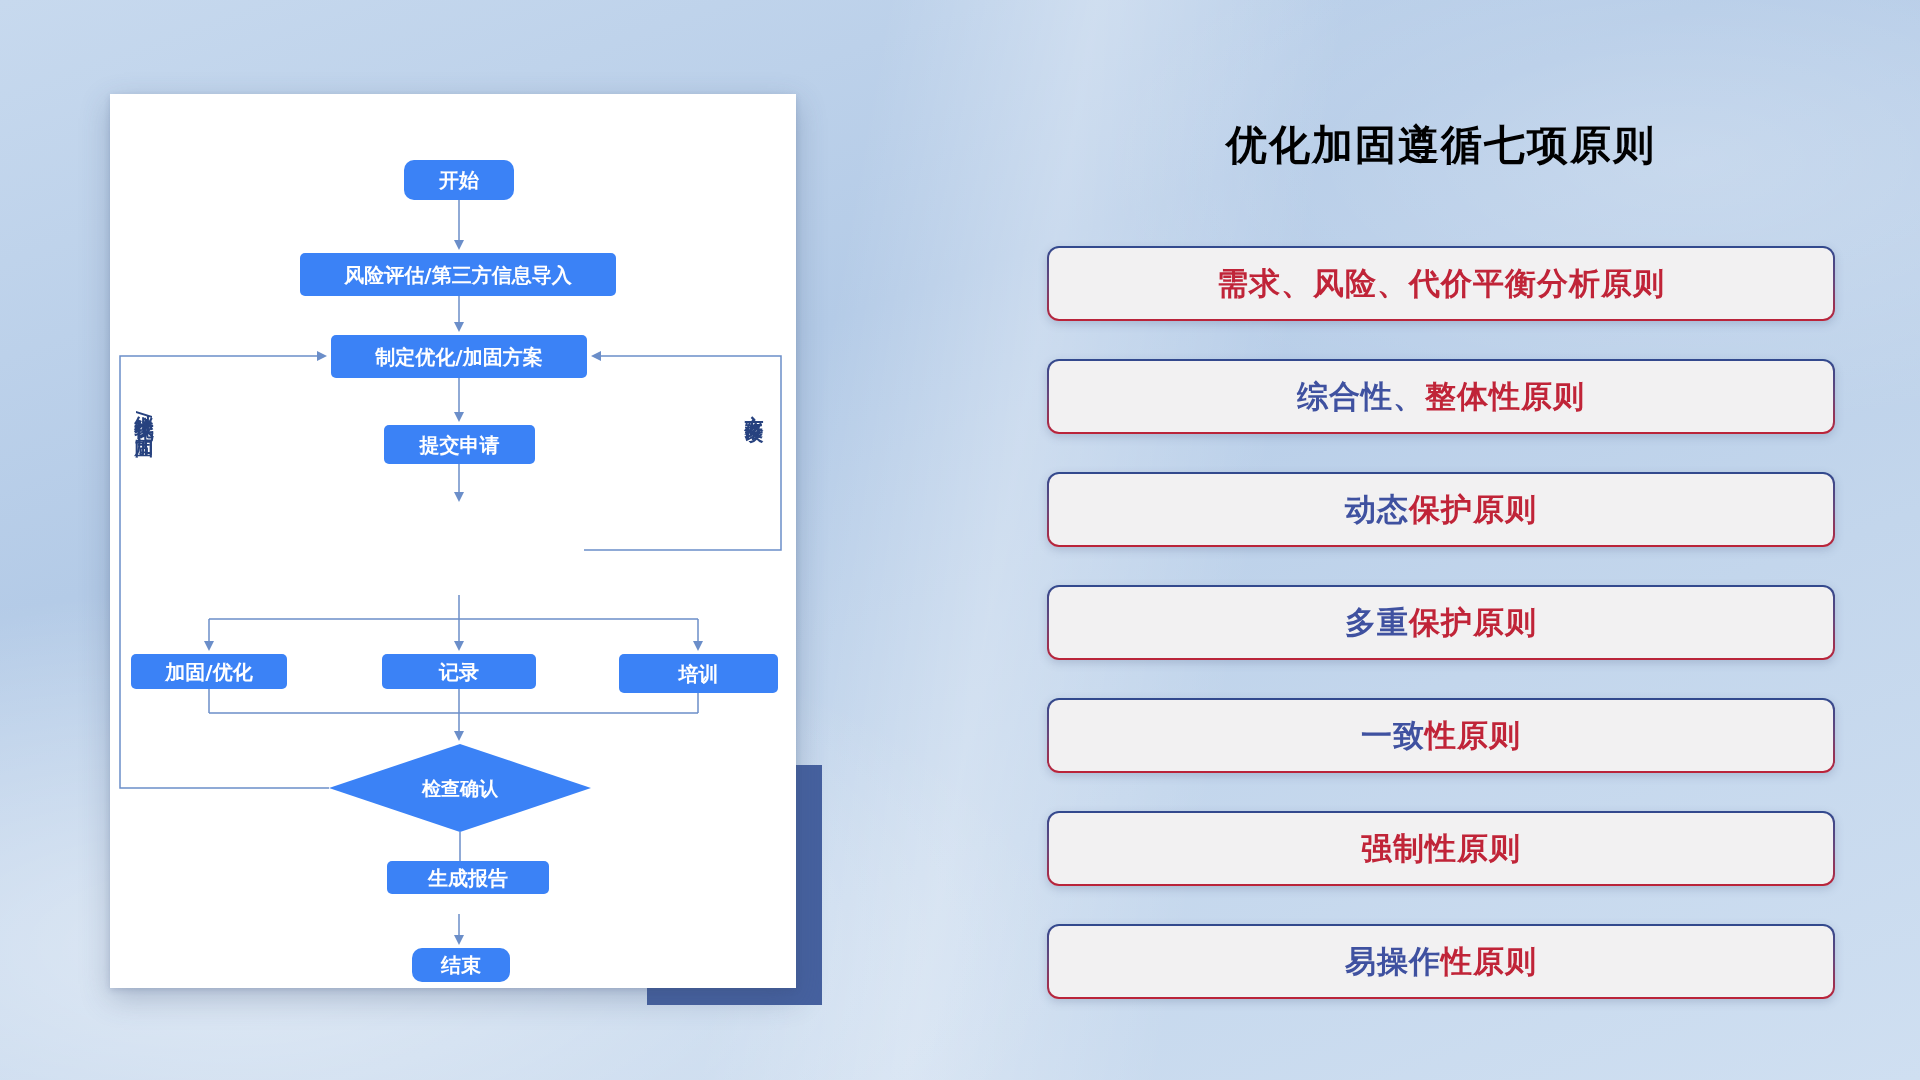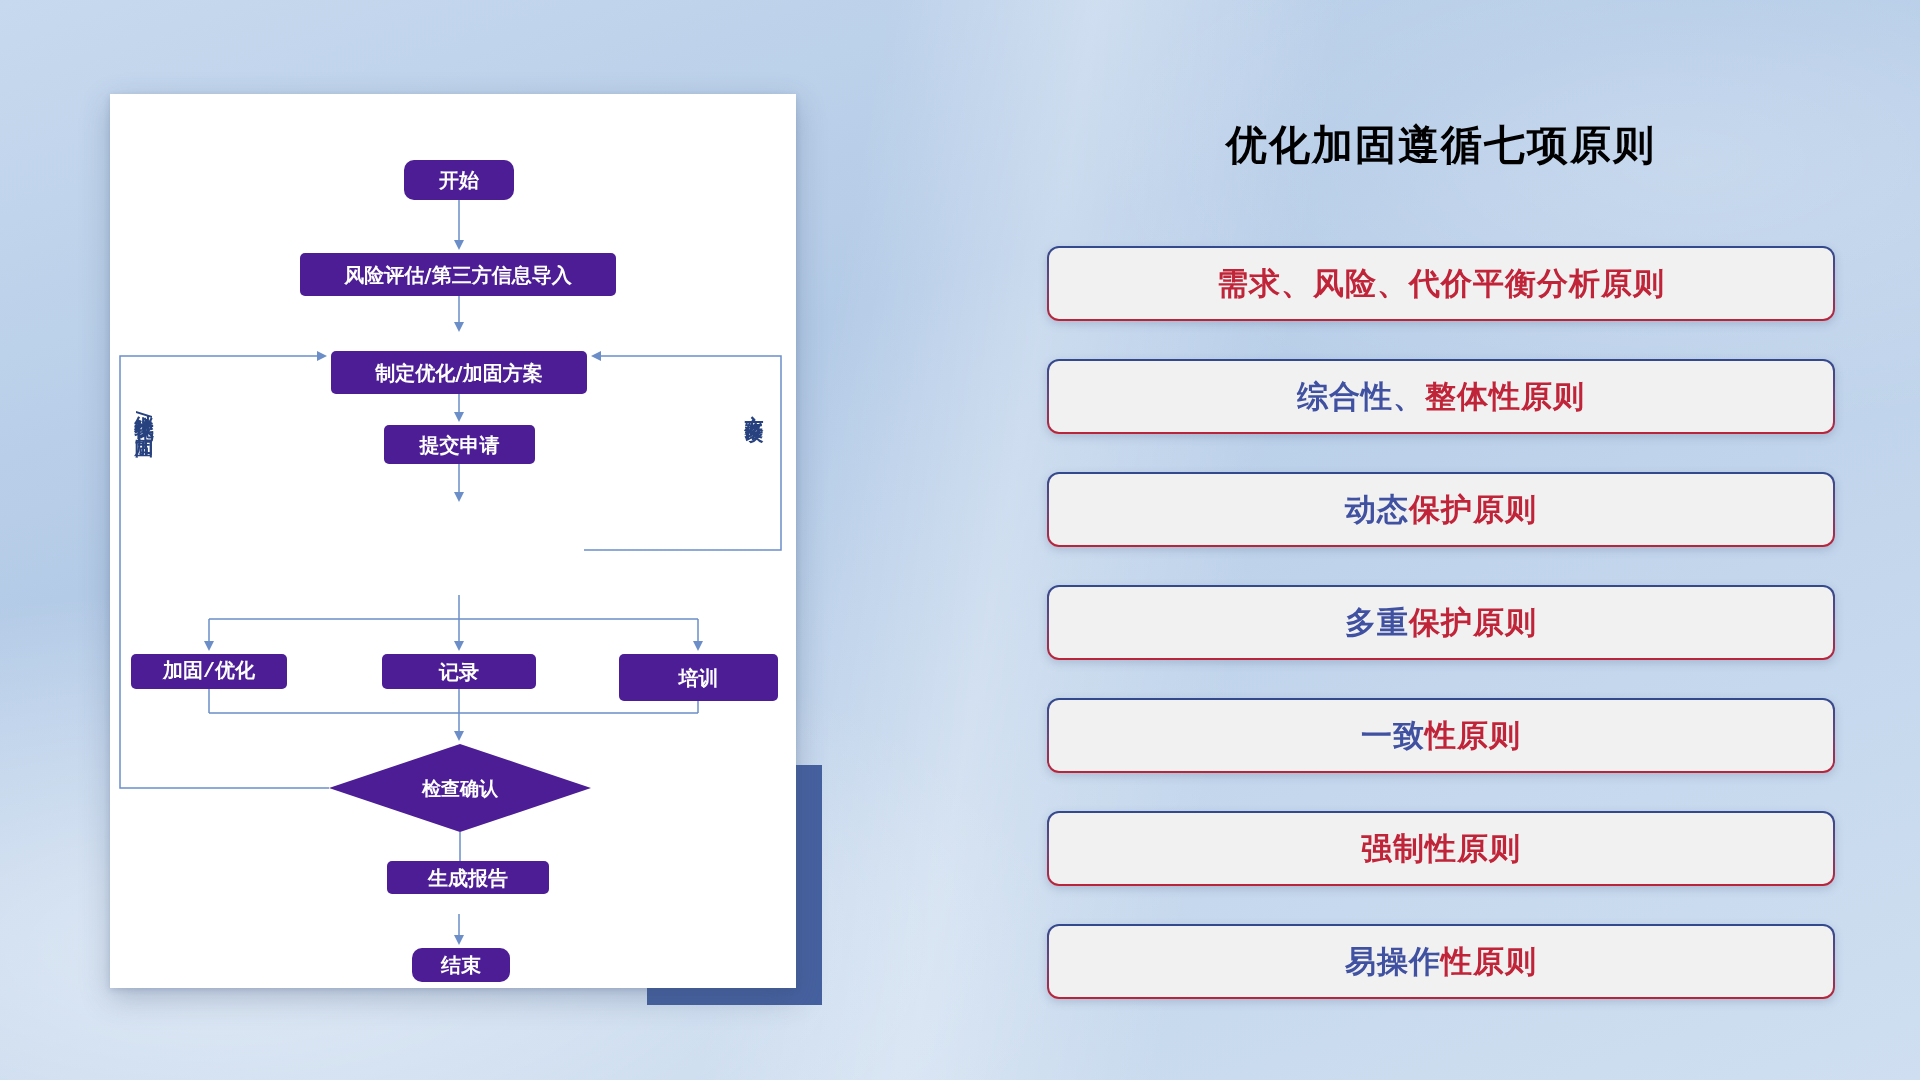--- a/index.html
+++ b/index.html
@@ -19,21 +19,21 @@
     position:absolute; left:647px; top:765px; width:175px; height:240px;
     background:#46619f; z-index:0;
   }
   .card {
     position:absolute; left:110px; top:94px; width:686px; height:894px;
     background:#ffffff; z-index:1;
     box-shadow:0 10px 28px rgba(60,80,120,0.30), 0 2px 6px rgba(60,80,120,0.18);
   }
   .connectors { position:absolute; left:0; top:0; }
   .node {
-    position:absolute; background:#4c1d95; color:#ffffff;
+    position:absolute; background:#3b82f6; color:#ffffff;
     display:flex; align-items:center; justify-content:center;
     font-weight:bold; font-size:20px; border-radius:5px; line-height:1.1;
     white-space:nowrap;
   }
   .node.pill { border-radius:10px; }
   .node.diamond {
     clip-path:polygon(50% 0%, 100% 50%, 50% 100%, 0% 50%);
     border-radius:0; font-size:19px;
   }
   .vlabel {
@@ -94,30 +94,30 @@
         <path d="M349 820 V849" marker-end="url(#arrow)"></path>
         <path d="M474 456 H671 V262 H483" marker-end="url(#arrow)"></path>
         <path d="M219 694 H10 V262 H215" marker-end="url(#arrow)"></path>
       </g>
     </svg>
 
     <div class="node pill" style="left:294px; top:66px; width:110px; height:40px;">开始</div>
 
     <div class="node" style="left:190px; top:159px; width:316px; height:43px;">风险评估/第三方信息导入</div>
 
-    <div class="node" style="left:221px; top:241px; width:256px; height:43px;margin-top:16px;">制定优化/加固方案</div>
+    <div class="node" style="left:221px; top:241px; width:256px; height:43px;">制定优化/加固方案</div>
 
     <div class="node" style="left:274px; top:331px; width:151px; height:39px;text-align:center;">提交申请</div>
 
 
-    <div class="node" style="left:21px; top:560px; width:156px; height:35px;font-family:Liberation Mono, monospace;">加固/优化</div>
+    <div class="node" style="left:21px; top:560px; width:156px; height:35px;">加固/优化</div>
 
     <div class="node" style="left:272px; top:560px; width:154px; height:35px;">记录</div>
 
-    <div class="node" style="left:509px; top:560px; width:159px; height:47px;">培训</div>
+    <div class="node" style="left:509px; top:560px; width:159px; height:39px;">培训</div>
 
     <div class="node diamond" style="left:219px; top:650px; width:262px; height:88px;">检查确认</div>
 
     <div class="node" style="left:277px; top:767px; width:162px; height:33px;">生成报告</div>
 
     <div class="node pill" style="left:302px; top:854px; width:98px; height:34px;">结束</div>
 
     <div class="vlabel" style="left:22px; top:305px; height:180px;">继续优化/加固</div>
 
     <div class="vlabel" style="left:632px; top:306px; height:130px;">方案修改</div>

